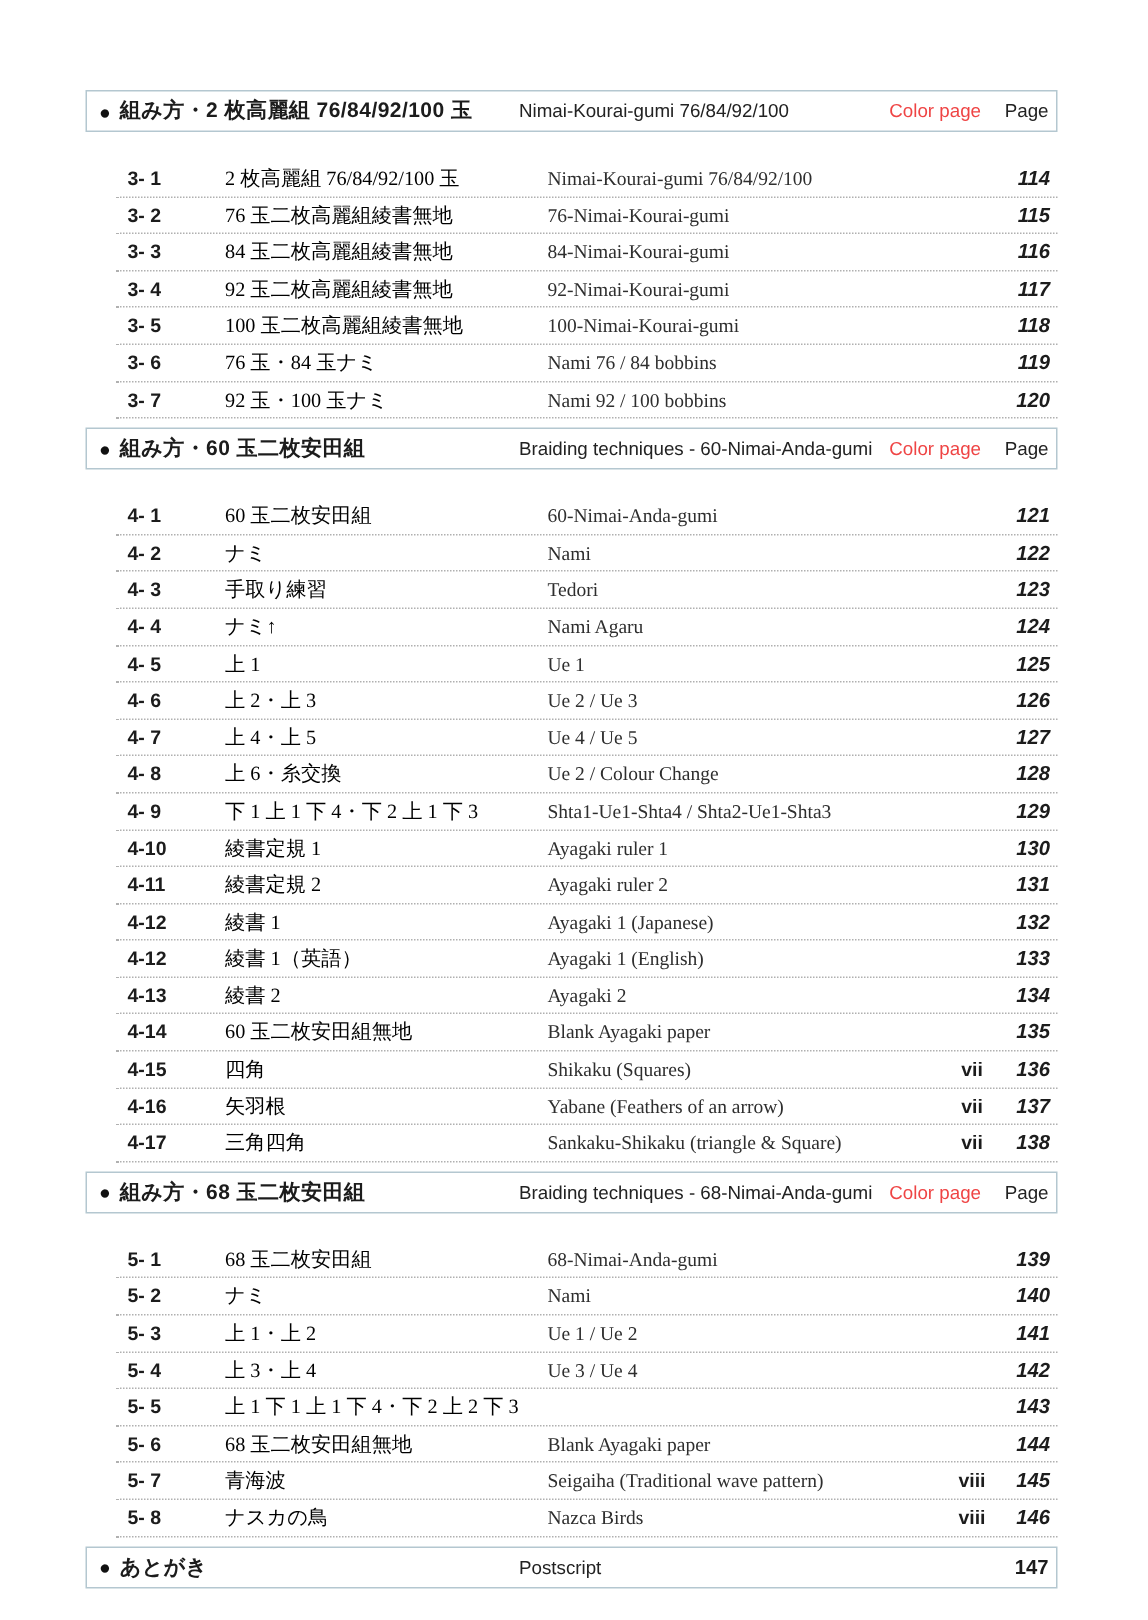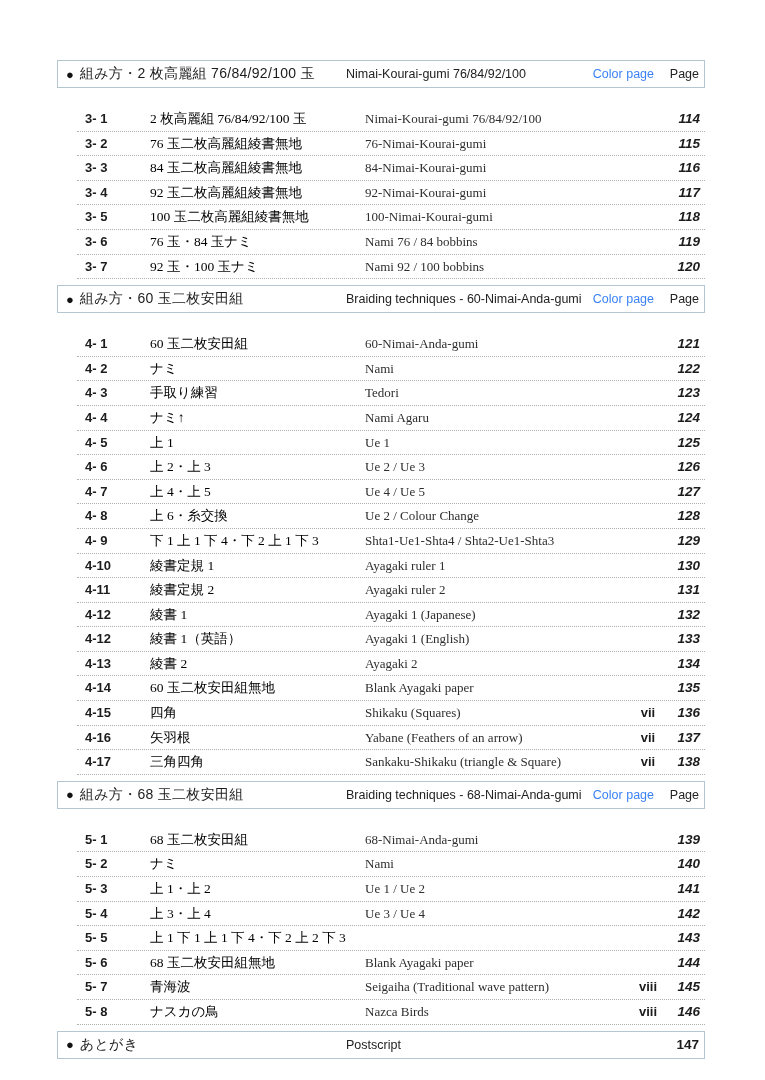--- a/index.html
+++ b/index.html
@@ -30,37 +30,37 @@
     align-items: center;
   }
   .bullet {
     margin-left: 8px;
     font-size: 13px;
     line-height: 1;
     color: #111;
   }
   .hdr-ja {
     margin-left: 6px;
-    font-weight: normal;
+    font-weight: bold;
     font-size: 14px;
     letter-spacing: 0.3px;
     white-space: nowrap;
   }
   .hdr-en {
     position: absolute;
     left: 288px;
     font-size: 12.5px;
     color: #222;
     white-space: nowrap;
   }
   .hdr-color {
     position: absolute;
     right: 50px;
     font-size: 12.5px;
-    color: #3b82f6;
+    color: #ef4444;
   }
   .hdr-pagelabel {
     position: absolute;
     right: 5px;
     font-size: 12.5px;
     color: #222;
   }
   .hdr-page-num {
     position: absolute;
     right: 5px;

